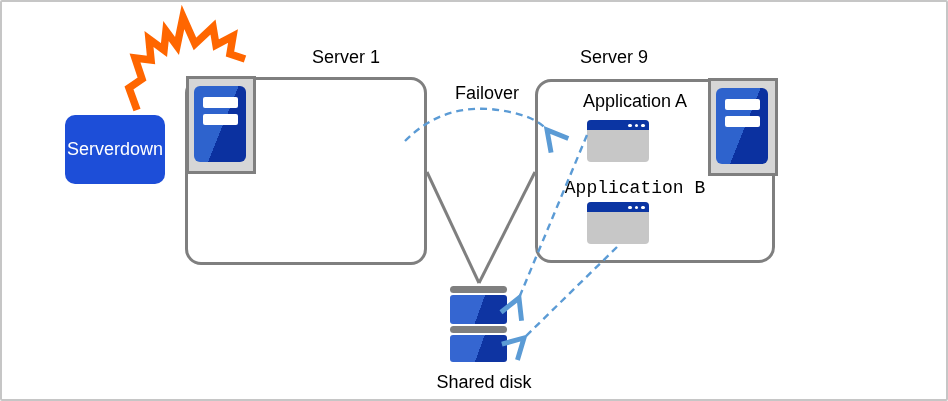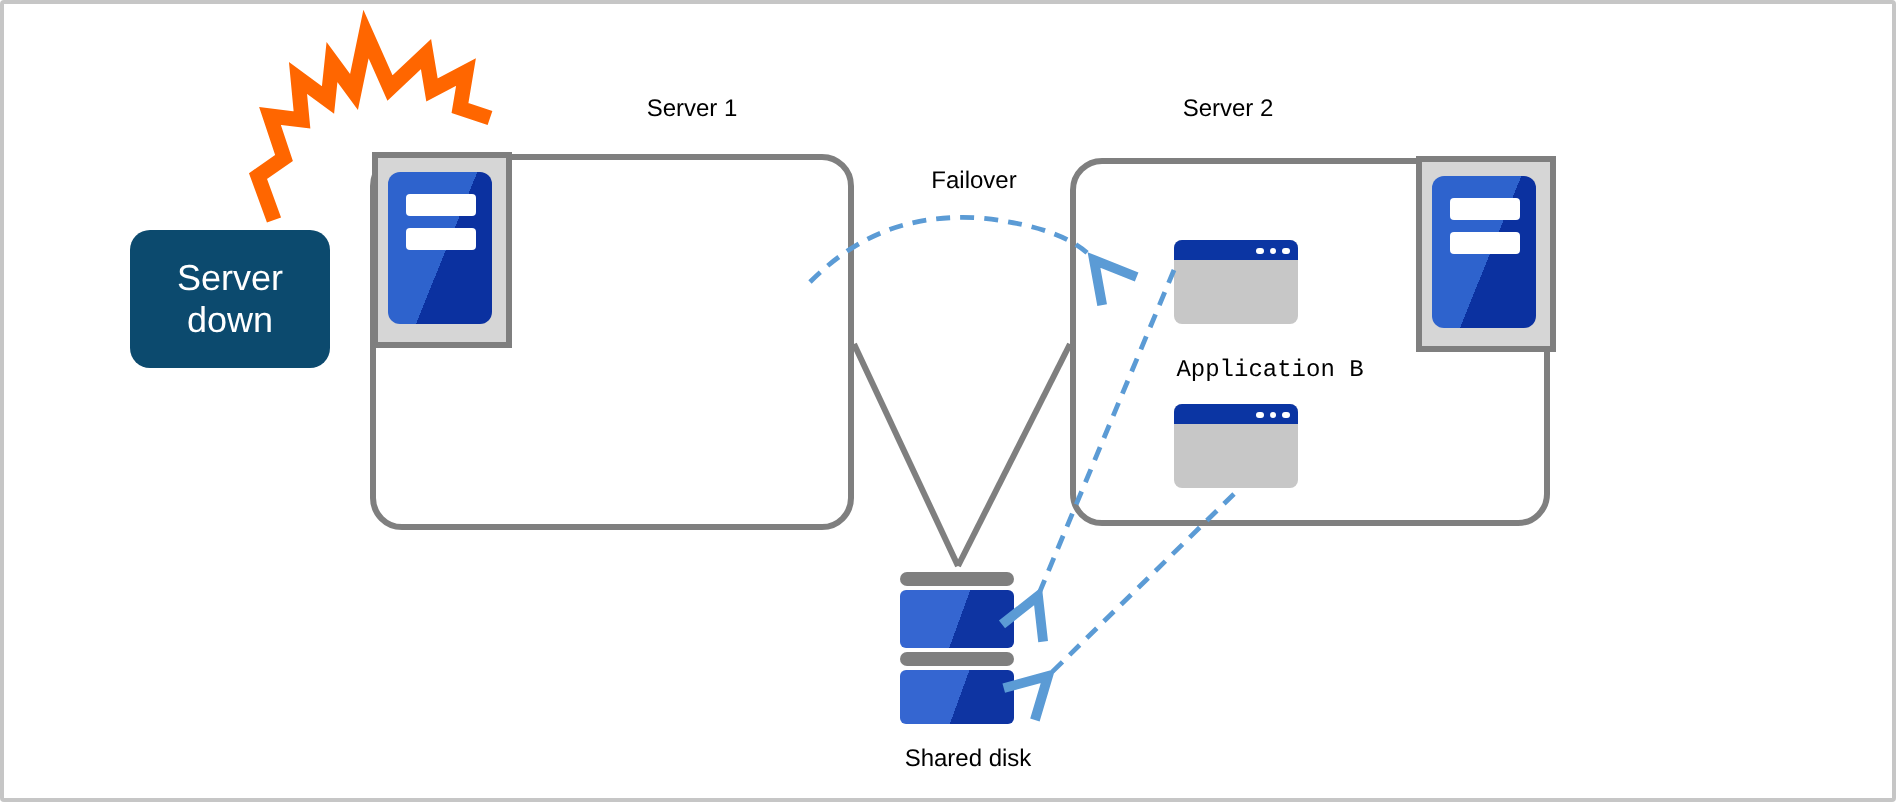--- a/index.html
+++ b/index.html
@@ -7,21 +7,21 @@
     position:relative;width:948px;height:401px;background:#ffffff;
     border:2px solid #c6c6c6;border-radius:2px;box-sizing:border-box;overflow:hidden;
   }
   svg.layer{position:absolute;left:0;top:0;width:948px;height:401px;pointer-events:none;}
   #fx-layer{z-index:1;}
   .cluster-box{
     position:absolute;background:#ffffff;border:3px solid #7f7f7f;border-radius:16px;
     box-sizing:border-box;z-index:2;
   }
   .diagram-label{
-    position:absolute;color:#000;font-size:12px;white-space:nowrap;z-index:6;
+    position:absolute;color:#000;font-size:18px;white-space:nowrap;z-index:6;
     transform:translateX(-50%);
   }
   
   .server-icon{
     position:absolute;background:#d6d6d6;border:3px solid #7f7f7f;box-sizing:border-box;
     width:70px;height:98px;z-index:3;
   }
   .server-screen{
     position:absolute;left:5px;top:7px;width:52px;height:76px;border-radius:6px;
     background:linear-gradient(112deg,#2e63cd 54%,#0b31a0 54%);
@@ -37,21 +37,21 @@
   }
   .app-titlebar{position:absolute;left:0;top:0;right:0;height:10px;background:#0b35a3;}
   .app-dot{position:absolute;top:3.5px;width:3.5px;height:3.5px;border-radius:50%;background:#fff;}
   
   .disk-cap{position:absolute;width:57px;height:7px;background:#7f7f7f;border-radius:3.5px;z-index:3;}
   .disk-body{position:absolute;width:57px;border-radius:3px;
     background:linear-gradient(110deg,#3566d1 52%,#0e34a2 52%);z-index:3;}
   
   #server-down-badge{
     position:absolute;left:63px;top:113px;width:100px;height:69px;border-radius:10px;
-    background:#0c4a6e;color:#ffffff;display:flex;flex-direction:column;align-items:center;
+    background:#1d4ed8;color:#ffffff;display:flex;flex-direction:row;align-items:center;
     justify-content:center;font-size:18px;line-height:21px;z-index:4;
   }
   #connector-layer{z-index:5;}
 </style>
 </head>
 <body>
 
 <div id="canvas">
 
   <svg class="layer" id="fx-layer">
@@ -107,18 +107,19 @@
     <path d="M 425,170 L 477,281" stroke="#7f7f7f" stroke-width="3" fill="none"></path>
     <path d="M 533,170 L 477,281" stroke="#7f7f7f" stroke-width="3" fill="none"></path>
 
     <path d="M 403,139 C 428,114 455,105 488,107 C 517,110 536,117 545,128" stroke="#5b9bd5" stroke-width="2.4" stroke-dasharray="7 5" fill="none" marker-end="url(#ah)"></path>
 
     <path d="M 585,133 L 517,296" stroke="#5b9bd5" stroke-width="2.4" stroke-dasharray="7 5" fill="none" marker-end="url(#ah)"></path>
     <path d="M 615,245 L 522,336" stroke="#5b9bd5" stroke-width="2.4" stroke-dasharray="7 5" fill="none" marker-end="url(#ah)"></path>
   </svg>
 
   <div class="diagram-label" style="left:344px;top:45px;">Server 1</div>
-  <div class="diagram-label" style="left:612px;top:45px;">Server 2</div>
+  <div class="diagram-label" style="left:612px;top:45px;">Server 9</div>
   <div class="diagram-label" style="left:485px;top:81px;">Failover</div>
+  <div class="diagram-label" style="left:633px;top:89px;">Application A</div>
   <div class="diagram-label" style="left:633px;top:176px;font-family:Liberation Mono, monospace;">Application B</div>
   <div class="diagram-label" style="left:482px;top:370px;text-align:right;">Shared disk</div>
 
 </div>
 
 </body></html>

